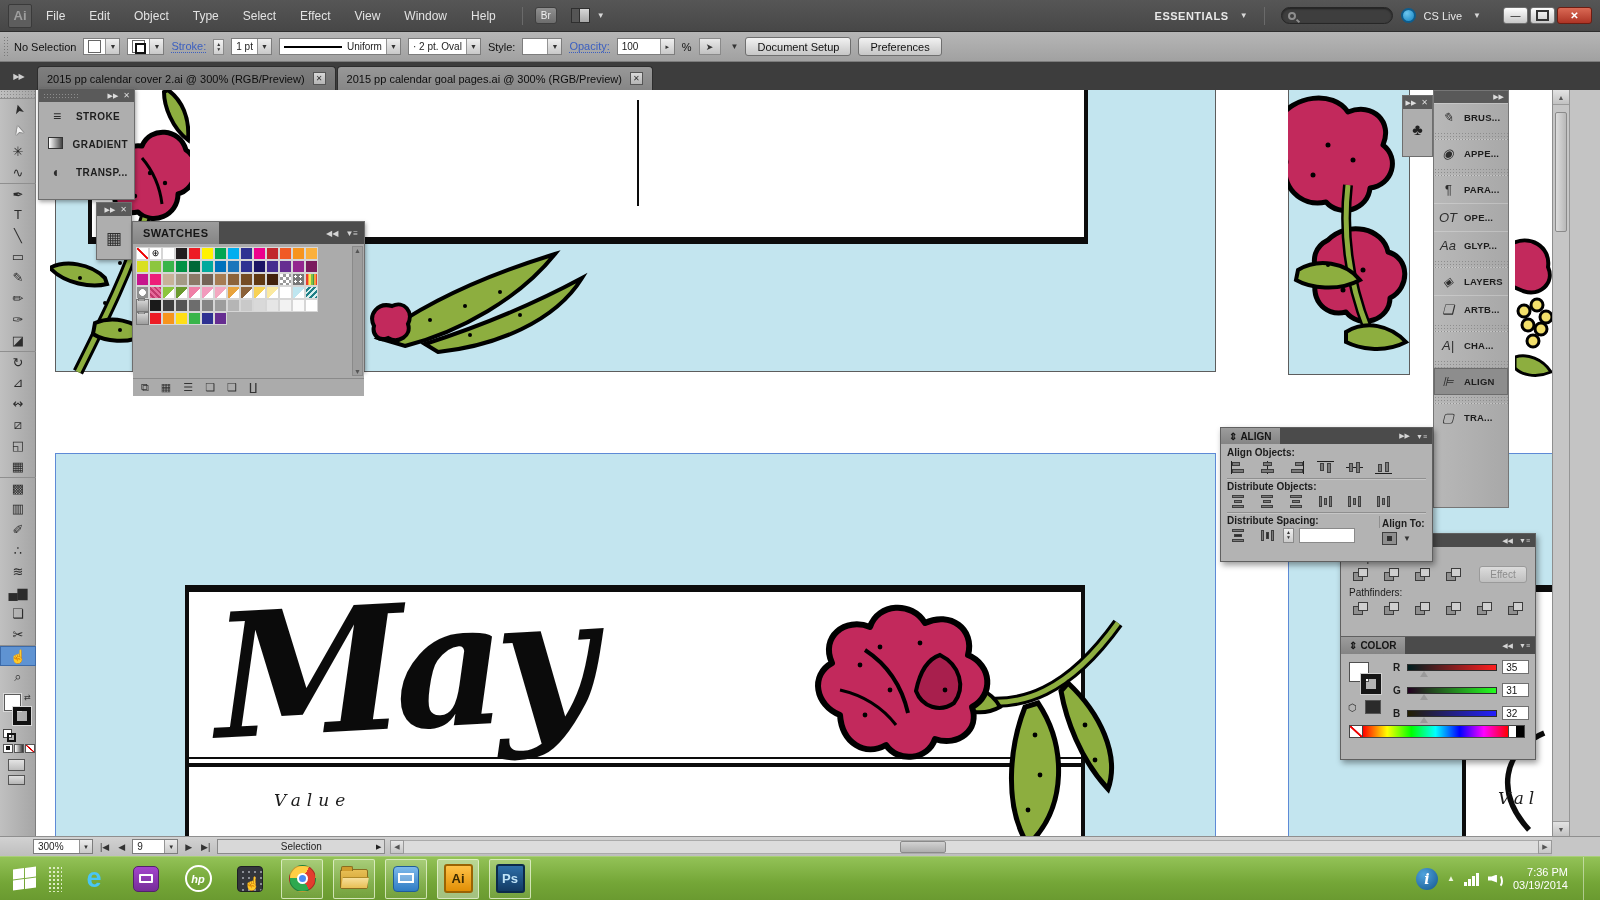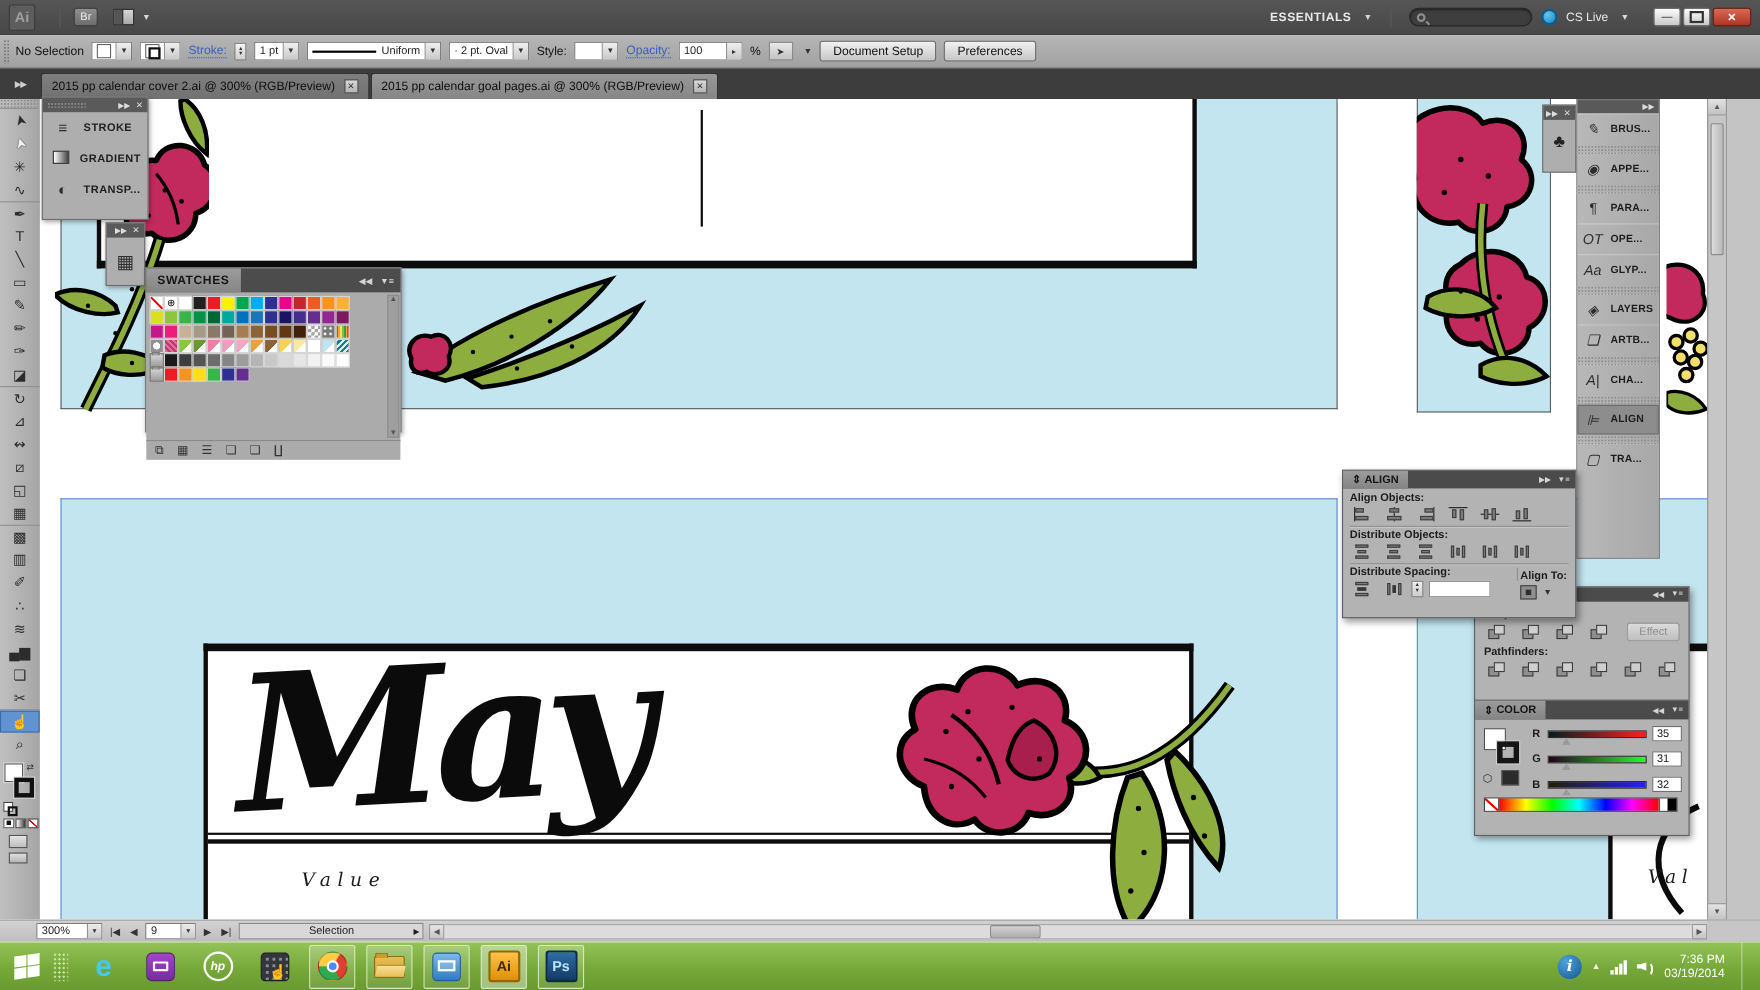--- a/index.html
+++ b/index.html
@@ -192,21 +192,21 @@
   .ap-vdiv{position:absolute;right:52px;top:72px;bottom:4px;width:1px;background:#8f8f8f;}
   .alignto{position:absolute;right:4px;top:74px;width:46px;font-size:10px;font-weight:bold;color:#1c1c1c;}
   .at-btn{margin-top:3px;display:flex;align-items:center;gap:3px;}
   .at-ic{width:15px;height:13px;border:1px solid #3f3f3f;background:#8f8f8f;position:relative;}
   .at-ic::after{content:"";position:absolute;left:4px;top:3px;width:5px;height:5px;background:#2f2f2f;}
 
   
   .pfcol{position:absolute;left:1340px;top:533px;width:196px;height:227px;background:#b3b3b3;border:1px solid #606060;box-shadow:2px 3px 6px rgba(0,0,0,.4);z-index:7;}
   .pf-head{height:13px;background:#4b4b4b;display:flex;align-items:center;justify-content:flex-end;gap:6px;padding:0 5px;color:#d5d5d5;font-size:7px;}
   .pf-body{height:89px;padding:4px 8px;font-size:10px;color:#1c1c1c;overflow:hidden;}
-  .pf-lab{font-weight:bold;margin:2px 0;}
+  .pf-lab{font-weight:normal;margin:2px 0;}
   .pfrow{display:flex;gap:9px;align-items:center;margin:2px 0 4px;}
   .pfic{position:relative;width:16px;height:13px;display:inline-block;}
   .pfic::before{content:"";position:absolute;left:1px;top:4px;width:8px;height:7px;background:#8f8f8f;border:1px solid #3c3c3c;}
   .pfic::after{content:"";position:absolute;left:6px;top:0;width:8px;height:7px;background:#cfcfcf;border:1px solid #3c3c3c;}
   .expandbtn{margin-left:auto;width:48px;height:17px;border-radius:3px;border:1px solid #9a9a9a;background:linear-gradient(#dcdcdc,#bfbfbf);color:#8c8c8c;font-size:10px;display:flex;align-items:center;justify-content:center;}
 
   .colorpanel{border-top:1px solid #606060;}
   .cp-head{height:17px;background:#4b4b4b;display:flex;align-items:stretch;}
   .cp-tab{background:linear-gradient(#9c9c9c,#848484);padding:0 8px;display:flex;align-items:center;gap:3px;font-size:10px;font-weight:bold;color:#151515;}
   .cp-hicons{margin-left:auto;display:flex;align-items:center;gap:6px;padding:0 5px;color:#d5d5d5;font-size:7px;}
@@ -284,20 +284,31 @@
   .clock{color:#fff;font-size:11px;line-height:13px;text-align:right;}
   .showdesk{width:7px;height:44px;border-left:1px solid rgba(255,255,255,.45);margin-left:6px;}
 </style>
 </head>
 <body>
 
 <div class="screen">
 
   <div class="menubar">
     <div class="ailogo">Ai</div>
+    <div class="menus" id="menus">
+        <span class="menu">File</span>
+        <span class="menu">Edit</span>
+        <span class="menu">Object</span>
+        <span class="menu">Type</span>
+        <span class="menu">Select</span>
+        <span class="menu">Effect</span>
+        <span class="menu">View</span>
+        <span class="menu">Window</span>
+        <span class="menu">Help</span>
+      </div>
     <div class="mb-sep"></div>
     <div class="brbtn">Br</div>
     <div class="wsicon"></div>
     <span class="caret">▼</span>
     <div class="mb-right">
       <span class="wslabel">ESSENTIALS</span>
       <span class="caret">▼</span>
       <div class="mb-sep"></div>
       <div class="searchbox">
         <span class="magicon"></span>
@@ -601,21 +612,21 @@
   <div class="panel minipanel" style="left:96px;top:202px;width:36px;height:58px;z-index:10;">
     <div class="phead">
         <span>▶▶</span>
         <span class="pclose">✕</span>
       </div>
     <div class="mbody">
         <span id="minipanel-glyph">▦</span>
       </div>
   </div>
 
-  <div class="panel" style="left:132px;top:243px;width:233px;height:150px;z-index:11;">
+  <div class="panel" style="left:132px;top:221px;width:233px;height:150px;z-index:11;">
     <div class="sw-head">
       <span class="sw-tab">SWATCHES</span>
       <span class="sw-hicons">
           <span>◀◀</span>
           <span>▼≡</span>
         </span>
     </div>
     <div class="sw-body">
       <div id="swgrid">
           <div class="swrow">

